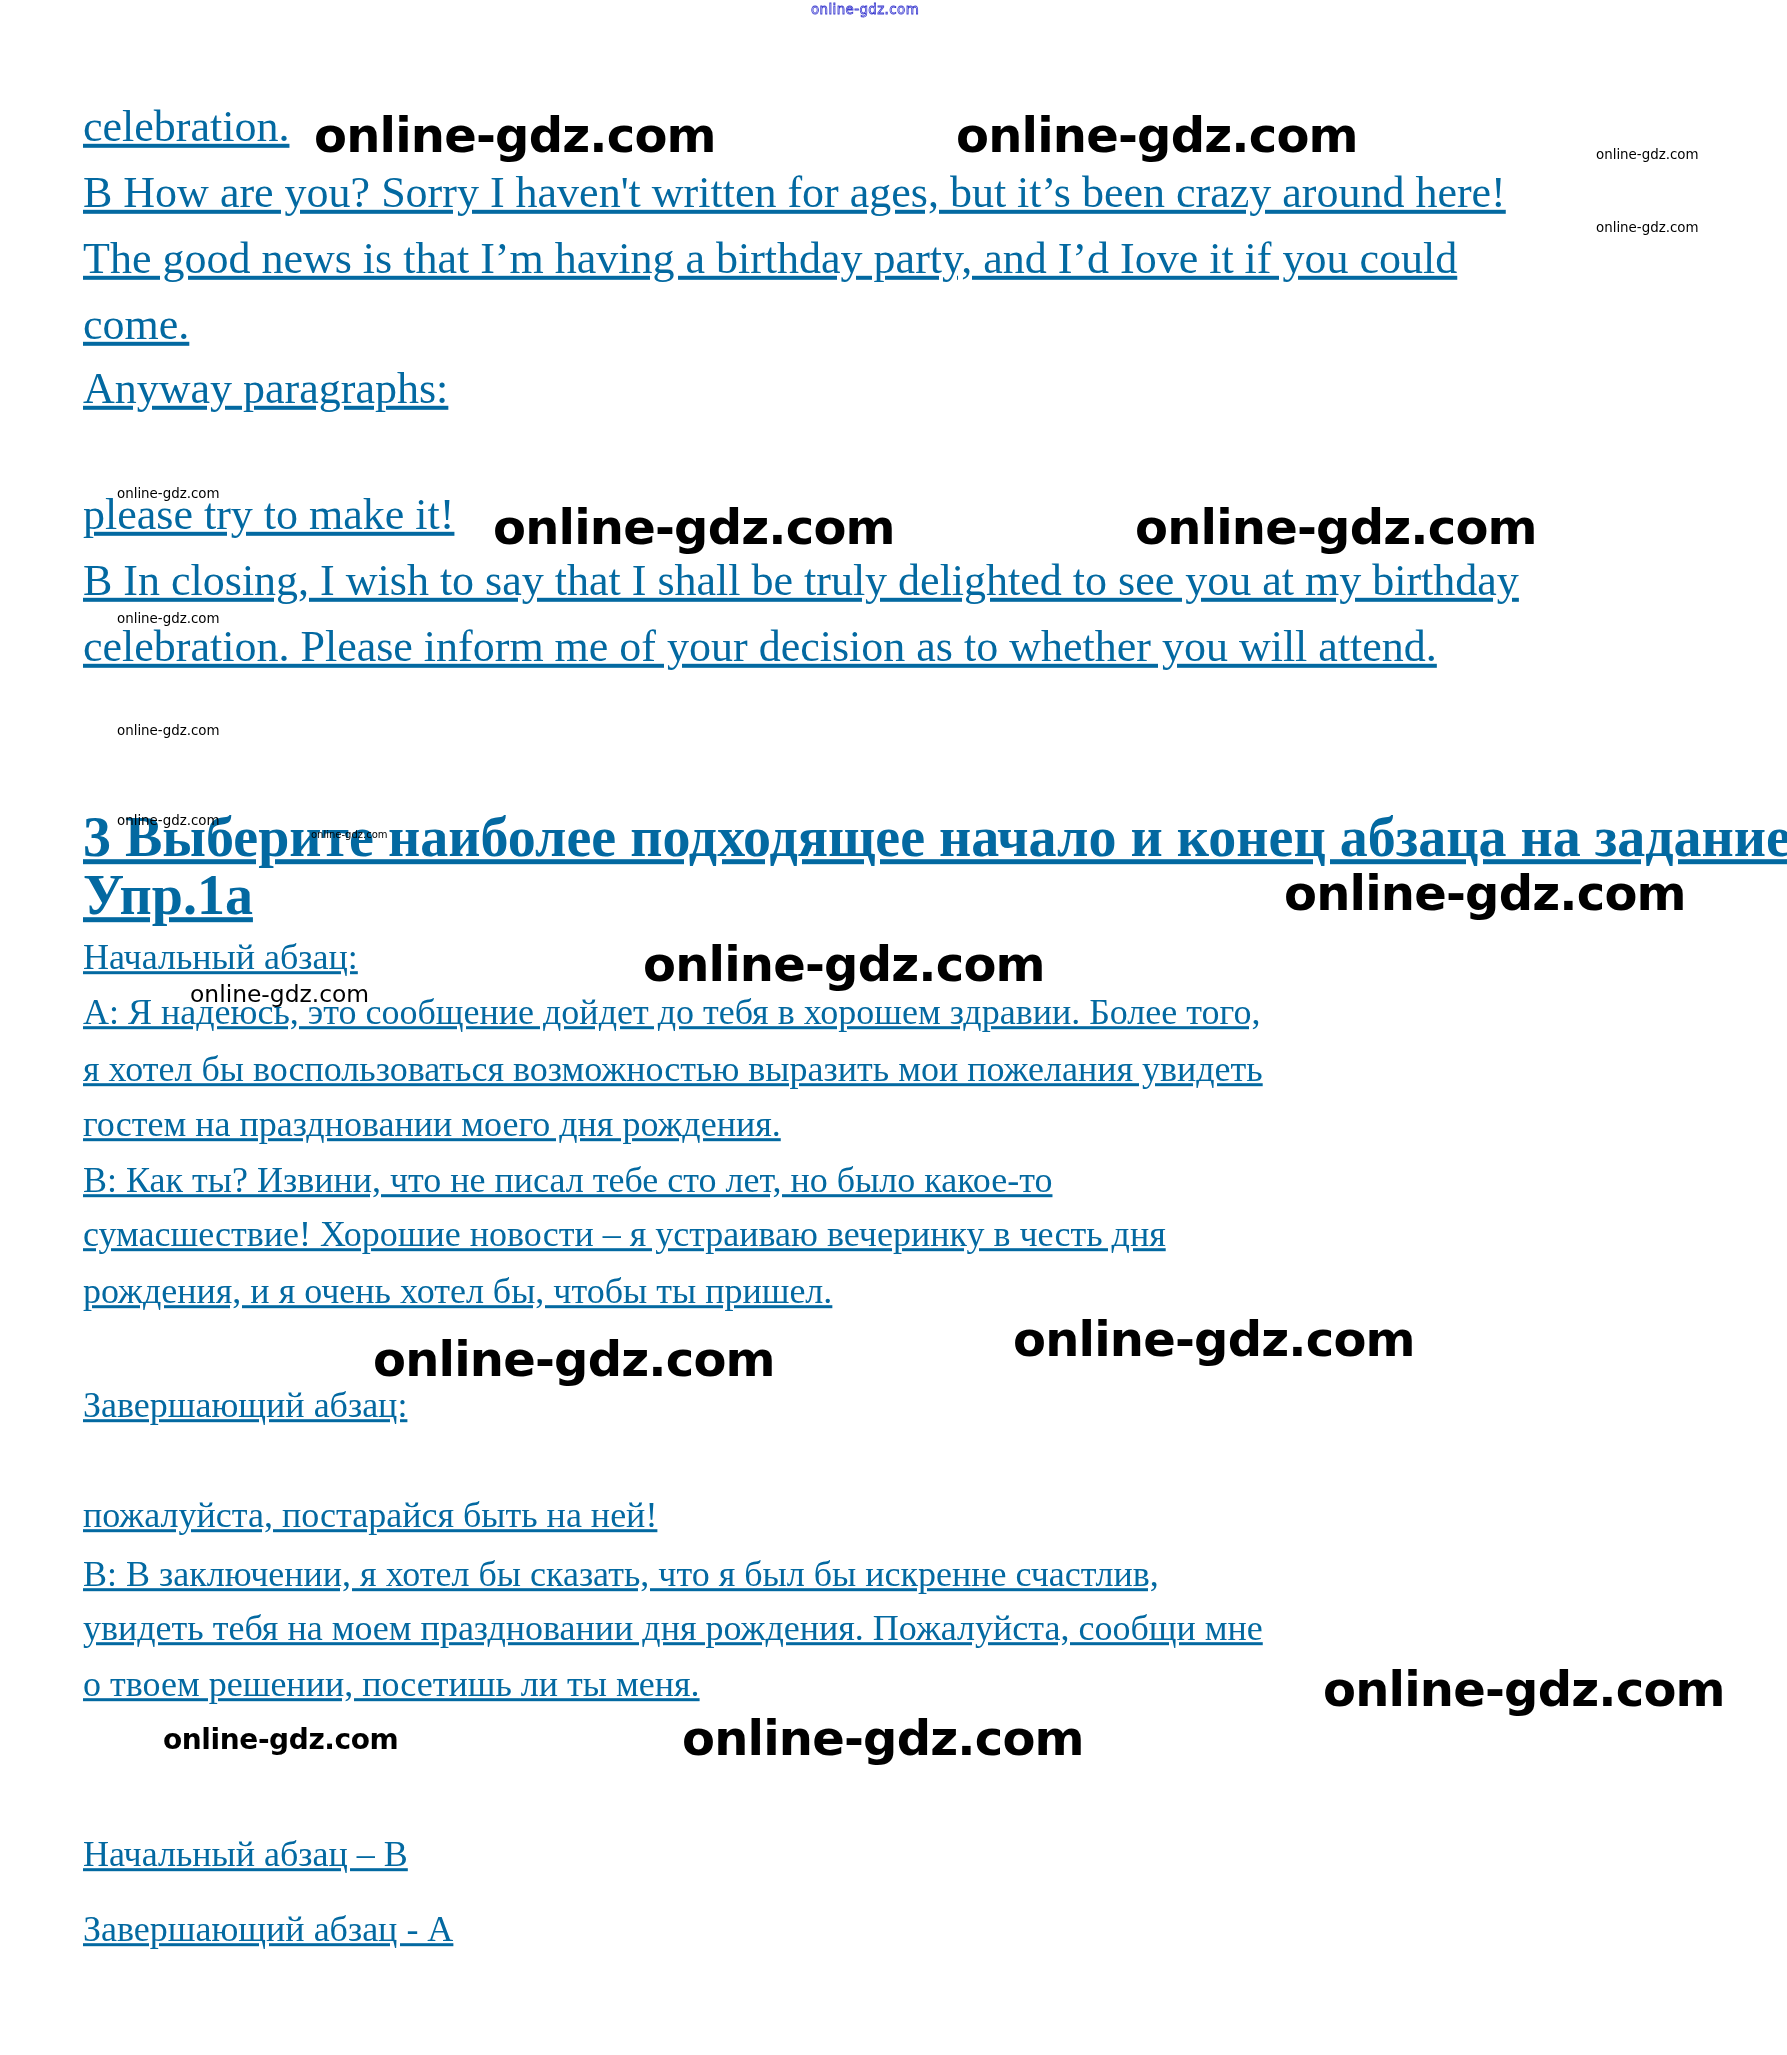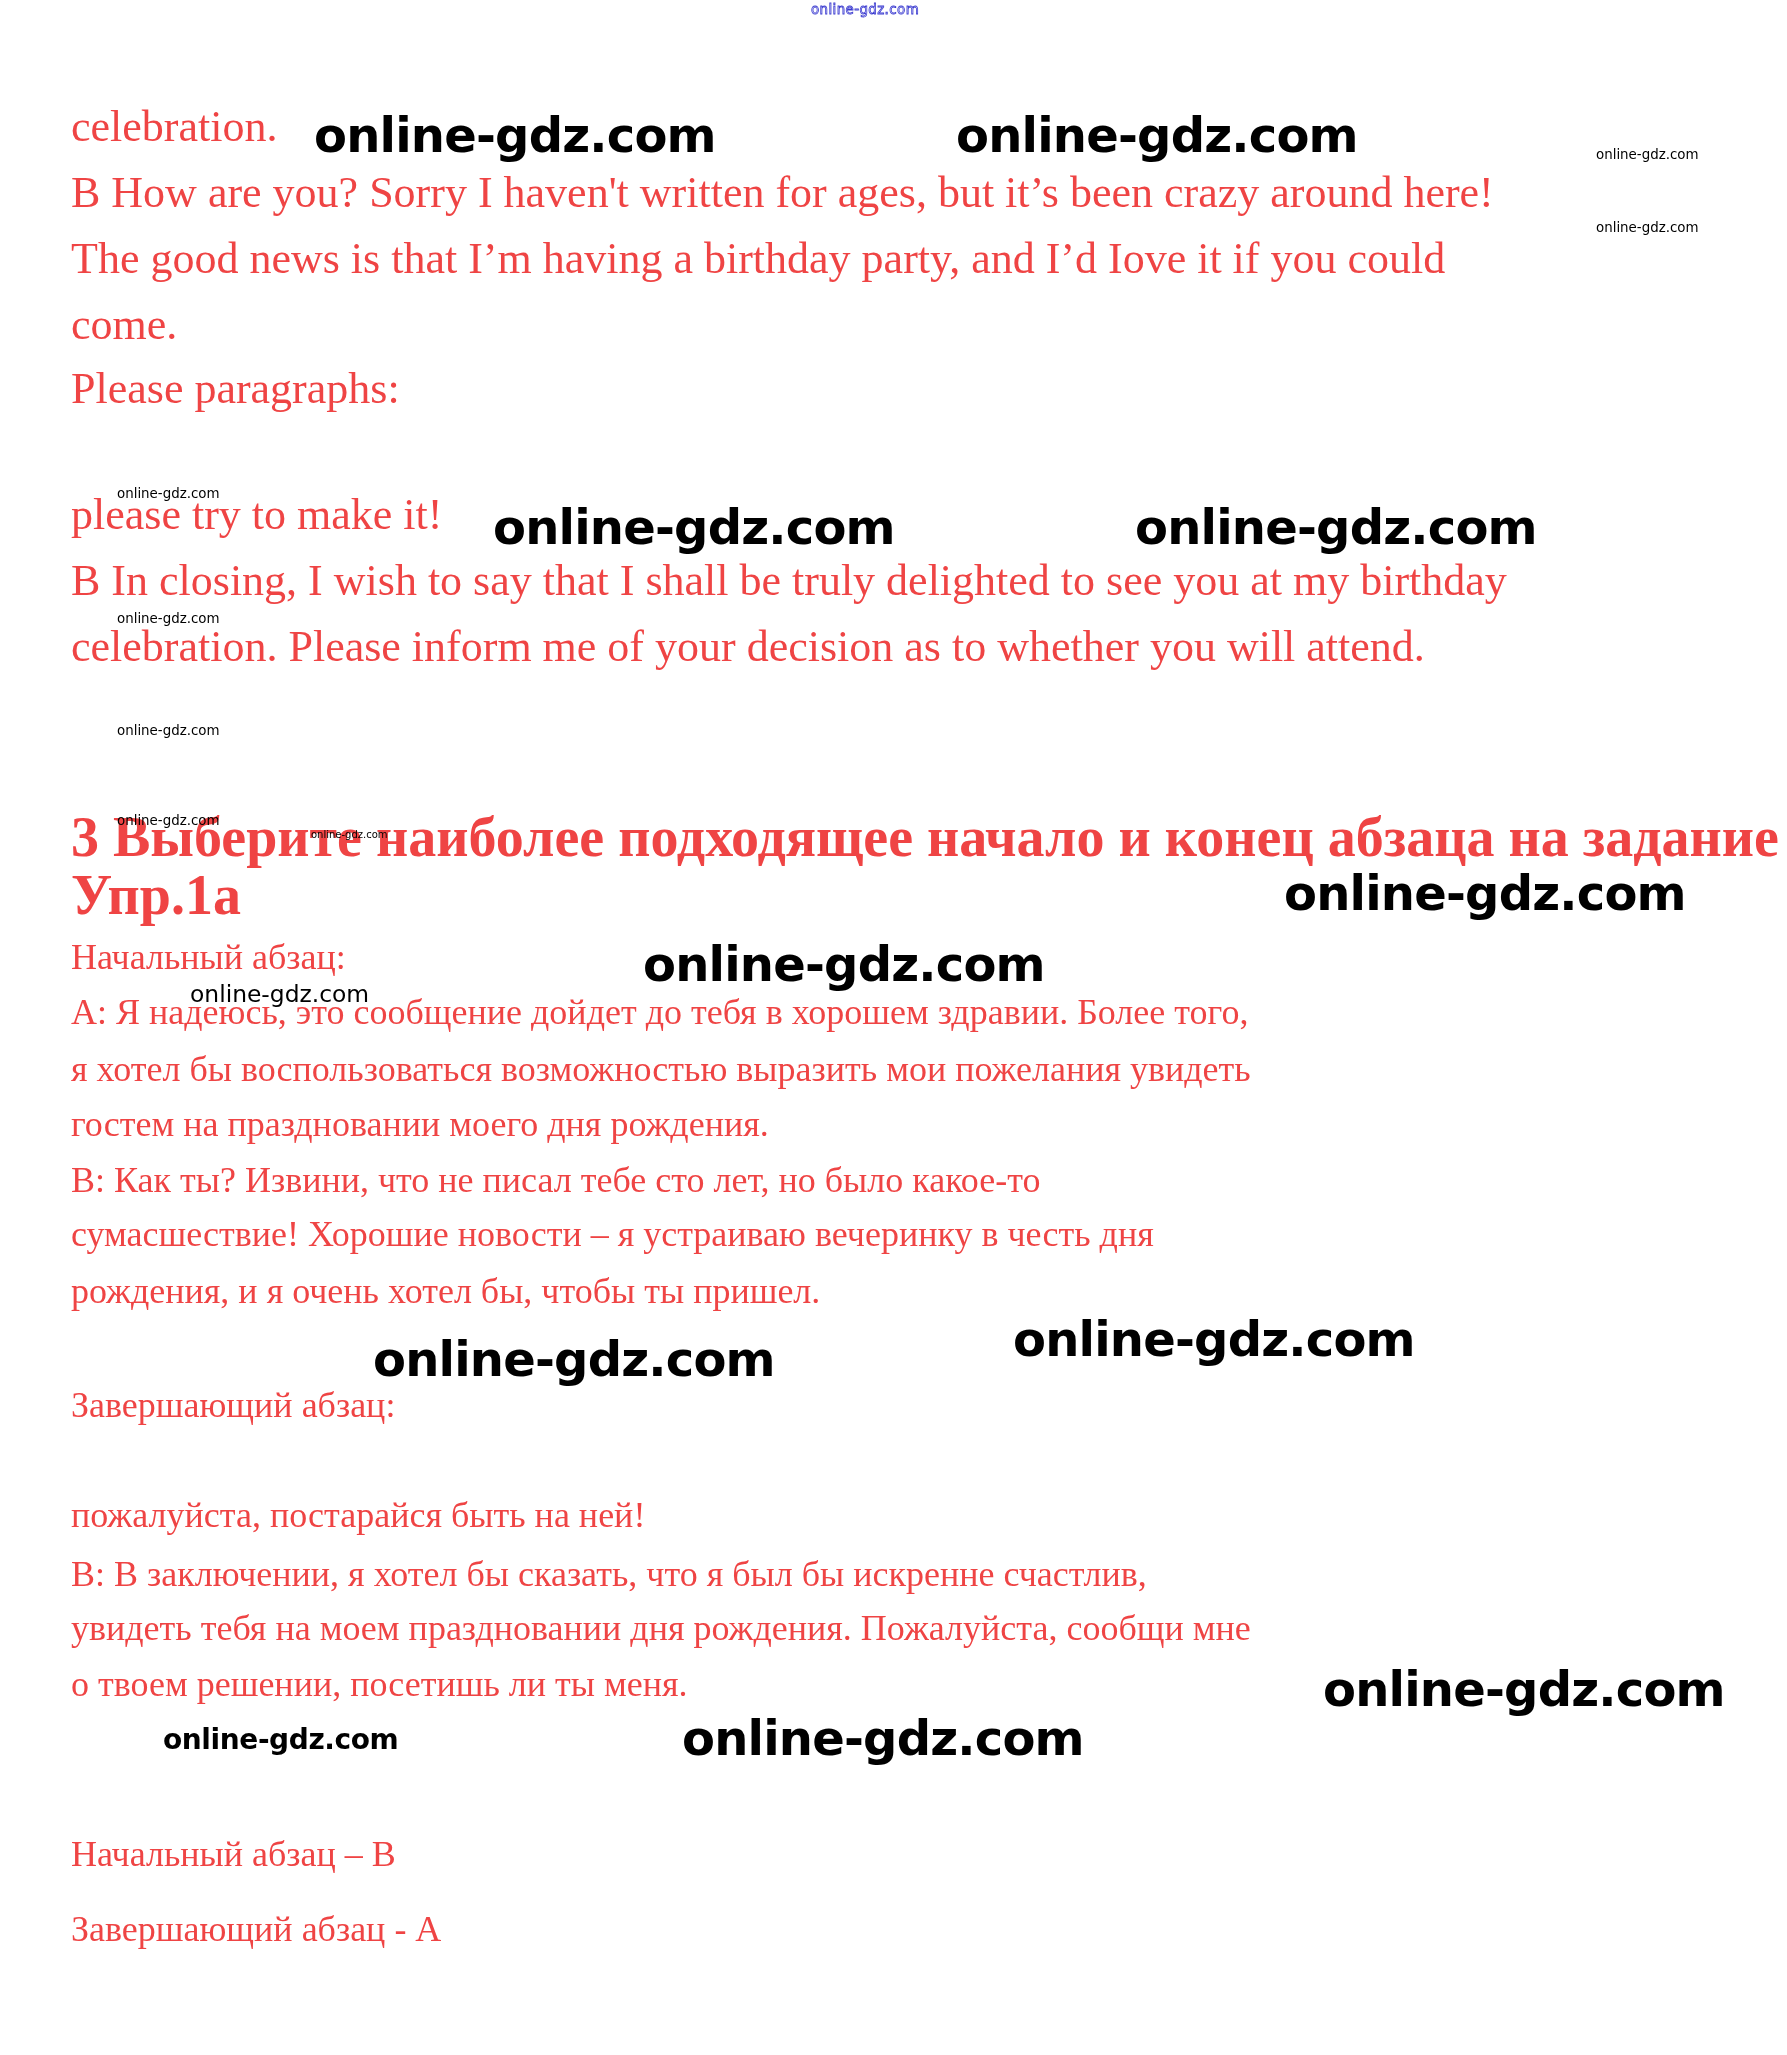--- a/index.html
+++ b/index.html
@@ -1,21 +1,21 @@
 <!DOCTYPE html>
 <html style="font-size:13.4px"><head>
 <meta charset="utf-8">
 <style>
   html, body { margin: 0; padding: 0; background: #ffffff; }
   body { width: 1788px; height: 2056px; position: relative; overflow: hidden; }
   .page { position: absolute; left: 0; top: 0; width: 1788px; height: 1748px; background: #fff; padding-left: 38px; }
   .line {
-    position: absolute; left: 71px; white-space: nowrap;
-    font-family: "Liberation Serif", serif; color: #ef4444;
-    font-size: 44px; line-height: 1; transform: translateY(-80%);
+    position: absolute; left: 83px; white-space: nowrap;
+    font-family: "Liberation Serif", serif; color: #0369a1;
+    font-size: 44px; line-height: 1; transform: translateY(-80%); text-decoration: underline;
   }
   .line.ru { font-size: 36px; }
   .line.bold { font-weight: bold; font-size: 56px; }
   .wm {
     position: absolute; white-space: nowrap; color: #000;
     font-family: "DejaVu Sans", sans-serif; line-height: 1;
     transform: translateY(-80%);
   }
   .wm.big { font-size: 48px; font-weight: 600; letter-spacing: -0.8px; }
   .wm.mid { font-size: 28px; font-weight: 600; letter-spacing: -0.4px; }
@@ -31,21 +31,21 @@
 <body>
 
 <div class="page">
 
   <div class="wm top" style="left:865px; top:3.3px;">online-gdz.com</div>
 
   <div class="line" style="top:140px;">celebration.</div>
   <div class="line" style="top:206px;">B How are you? Sorry I haven't written for ages, but it’s been crazy around here!</div>
   <div class="line" style="top:272px;">The good news is that I’m having a birthday party, and I’d Iove it if you could</div>
   <div class="line" style="top:338px;">come.</div>
-  <div class="line" style="top:402px;">Please paragraphs:</div>
+  <div class="line" style="top:402px;">Anyway paragraphs:</div>
   <div class="line" style="top:528px;">please try to make it!</div>
   <div class="line" style="top:594px;">B In closing, I wish to say that I shall be truly delighted to see you at my birthday</div>
   <div class="line" style="top:660px;">celebration. Please inform me of your decision as to whether you will attend.</div>
 
   <div class="line bold" style="top:854px;">3 Выберите наиболее подходящее начало и конец абзаца на задание из</div>
   <div class="line bold" style="top:912px;">Упр.1а</div>
 
   <div class="line ru" style="top:968px;">Начальный абзац:</div>
   <div class="line ru" style="top:1023px;">А: Я надеюсь, это сообщение дойдет до тебя в хорошем здравии. Более того,</div>
   <div class="line ru" style="top:1080px;">я хотел бы воспользоваться возможностью выразить мои пожелания увидеть</div>

